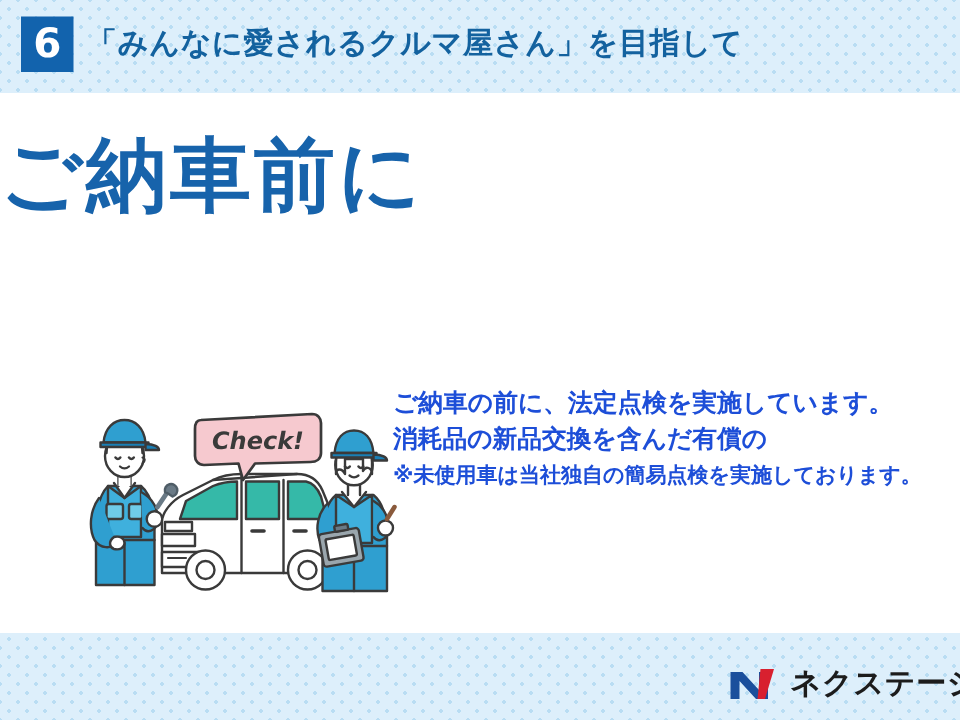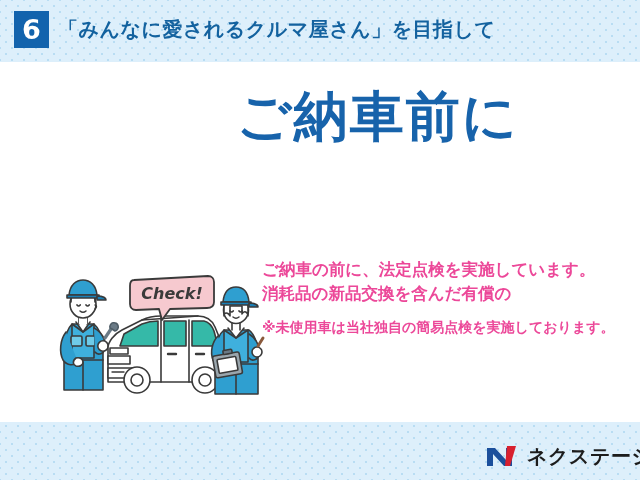--- a/index.html
+++ b/index.html
@@ -74,21 +74,21 @@
     height: 360px;
     background: #ffffff;
   }
 
   
   #headline {
     position: absolute;
     left: 0;
     top: 24px;
     width: 519px;
-    text-align: right;
+    text-align: left;
     color: #1763ab;
     font-weight: bold;
     font-family: "DejaVu Sans", sans-serif;
   }
   #headline .line1 {
     display: block;
     font-size: 54px;
     line-height: 62px;
     letter-spacing: 2px;
   }
@@ -98,37 +98,37 @@
     line-height: 66px;
     letter-spacing: 1px;
   }
 
   
   #body-text {
     position: absolute;
     left: 262px;
     top: 196px;
     width: 360px;
-    color: #ec4899;
+    color: #1d4ed8;
   }
   #body-text .ln {
     display: block;
     font-size: 16.5px;
     line-height: 23.5px;
     white-space: nowrap;
     font-weight: bold;
     letter-spacing: 0px;
   }
   #body-text .note {
     display: block;
     font-size: 14px;
     line-height: 22px;
     white-space: nowrap;
     font-weight: bold;
-    margin-top: 11px;
+    margin-top: 0;
   }
 
   
   #illus {
     position: absolute;
     left: 58px;
     top: 200px;
     width: 210px;
     height: 140px;
   }

